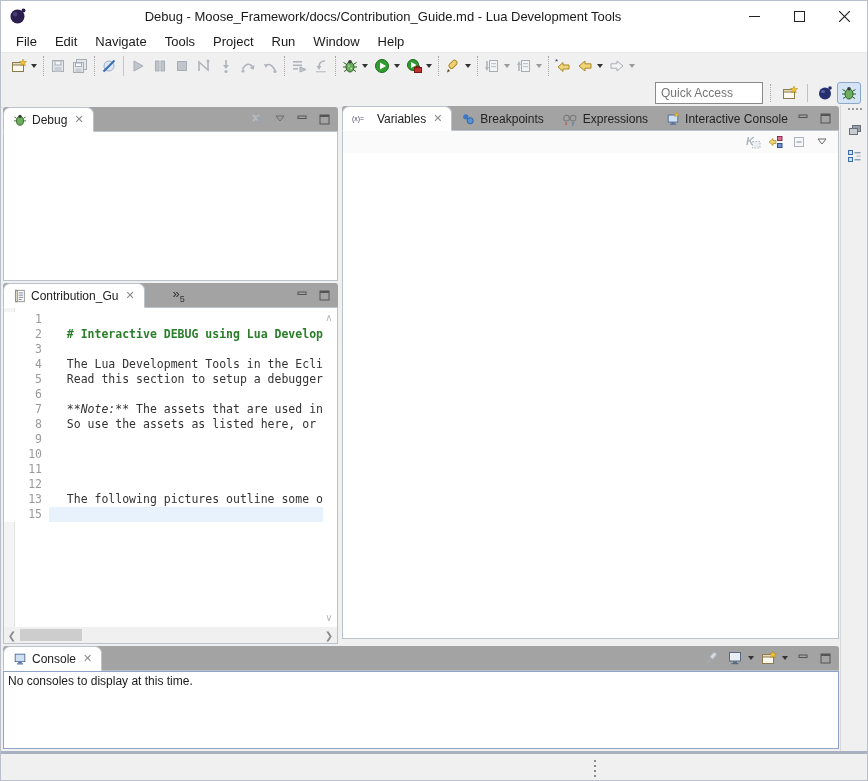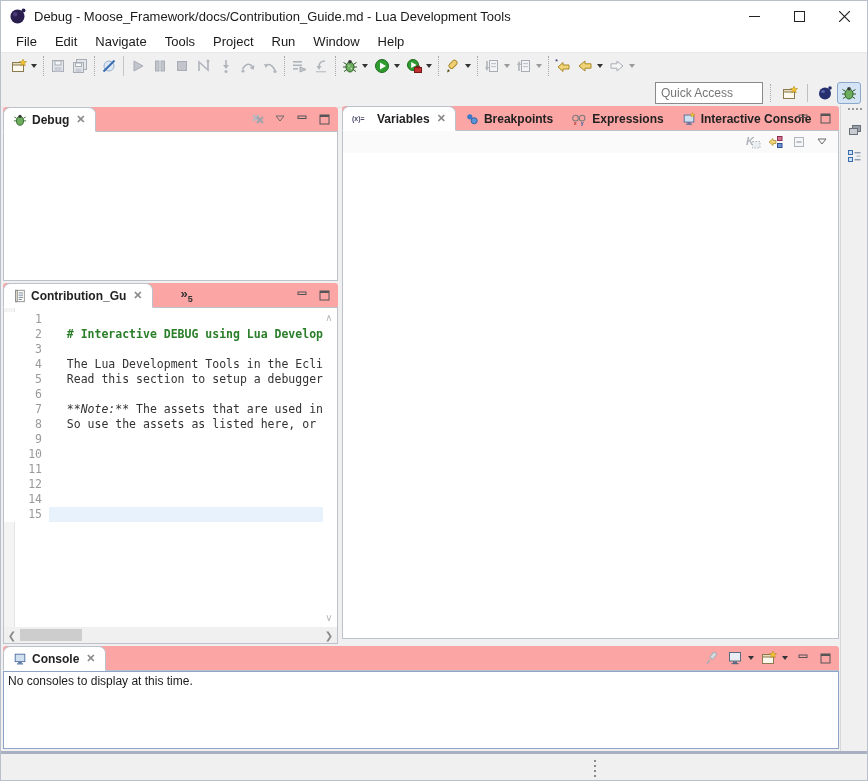--- a/index.html
+++ b/index.html
@@ -1,19 +1,19 @@
 <!DOCTYPE html>
 <html><head>
 <meta charset="utf-8">
 <style>
   html,body{margin:0;padding:0;}
   body{font-family:"Liberation Sans",sans-serif;background:#e8e8e8;}
   .window{position:relative;width:868px;height:781px;background:#f0f0f0;border:1px solid #b9c0cc;box-sizing:border-box;overflow:hidden;}
   
-  .titlebar{height:30px;background:#ffffff;display:flex;align-items:center;padding:0 0 0 8px;}
+  .titlebar{height:30px;background:#ffffff;display:flex;align-items:center;padding:0 0 0 8px;text-align:center;}
   .app-icon{width:18px;height:18px;margin-right:7px;}
   .title-text{font-size:13px;color:#1a1a1a;flex:1;white-space:nowrap;overflow:hidden;}
   .wincontrols{display:flex;height:30px;}
   .wbtn{width:45px;height:30px;display:flex;align-items:center;justify-content:center;color:#222;font-size:13px;}
   
   .menubar{height:21px;background:#ffffff;display:flex;align-items:center;padding-left:6px;border-bottom:1px solid #e8e8e8;}
   .menu-item{font-size:13px;color:#1a1a1a;padding:2px 9px;}
   
   .toolbar{height:26px;background:#f0f0f0;display:flex;align-items:center;padding-left:4px;}
   .tgroup{display:flex;align-items:center;padding:0 3px;border-left:1px dotted #a8a8a8;height:20px;}
@@ -24,21 +24,21 @@
   .dd.dis{border-top-color:#9a9a9a;}
   .toolbar2{height:28px;background:#f0f0f0;display:flex;align-items:center;justify-content:flex-end;padding-right:6px;border-bottom:1px solid #e2e2e2;}
   .qa-input{width:96px;height:18px;border:1px solid #8a8a8a;background:#fff;font-size:12px;color:#8b5cf6;padding:1px 5px;font-family:"Liberation Sans",sans-serif;}
   .persp-sep{width:1px;height:18px;background:#c0c0c0;margin:0 5px;}
   .persp-dots{border-left:1px dotted #a8a8a8;height:18px;margin:0 7px;}
   .pbtn{width:24px;height:22px;display:flex;align-items:center;justify-content:center;border-radius:3px;}
   .pbtn.sel{background:#d4e4f4;border:1px solid #89a8cc;box-sizing:border-box;}
   
   .main{position:absolute;top:104px;left:0;width:868px;height:646px;}
   .panel{position:absolute;background:#f0f0f0;}
-  .tabbar{height:24px;display:flex;align-items:flex-end;position:relative;border-bottom:1px solid #bcc2cc;background:#fca5a5;border-radius:3px 3px 0 0;font-weight:bold;}
+  .tabbar{height:24px;display:flex;align-items:flex-end;position:relative;border-bottom:1px solid #bcc2cc;background:#a3a3a3;border-radius:3px 3px 0 0;}
   .tab{display:flex;align-items:center;gap:5px;padding:0 9px;height:23px;font-size:12px;color:#222;position:relative;}
   .tab.active{background:#ffffff;border:1px solid #bcc2cc;border-bottom:1px solid #fff;border-radius:7px 7px 0 0;margin-bottom:-1px;z-index:2;}
   .tab .x{color:#8a8a8a;font-size:11px;margin-left:2px;}
   .tabbar-right{position:absolute;right:4px;top:0;height:24px;display:flex;align-items:center;gap:2px;}
   .vbtn{width:20px;height:18px;display:flex;align-items:center;justify-content:center;}
   .panel-body{background:#ffffff;border:1px solid #bcc2cc;border-top:none;box-sizing:border-box;position:relative;}
   
   .ed-body{background:#fff;border:1px solid #bcc2cc;border-top:none;box-sizing:border-box;position:relative;overflow:hidden;}
   .ed-scroll{position:absolute;top:0;left:0;right:14px;bottom:16px;overflow:hidden;}
   .cl{display:flex;height:15px;line-height:15px;font-family:"DejaVu Sans Mono","Liberation Mono",monospace;font-size:11.5px;white-space:pre;}
@@ -394,21 +394,21 @@
               <div class="cl"><span class="ln">3</span><span class="lt"></span></div>
               <div class="cl"><span class="ln">4</span><span class="lt"><span>The Lua Development Tools in the Ecli</span></span></div>
               <div class="cl"><span class="ln">5</span><span class="lt"><span>Read this section to setup a debugger</span></span></div>
               <div class="cl"><span class="ln">6</span><span class="lt"></span></div>
               <div class="cl"><span class="ln">7</span><span class="lt"><span class="italic">**Note:**</span><span> The assets that are used in</span></span></div>
               <div class="cl"><span class="ln">8</span><span class="lt"><span>So use the assets as listed here, or </span></span></div>
               <div class="cl"><span class="ln">9</span><span class="lt"></span></div>
               <div class="cl"><span class="ln">10</span><span class="lt"></span></div>
               <div class="cl"><span class="ln">11</span></div>
               <div class="cl"><span class="ln">12</span><span class="lt"></span></div>
-              <div class="cl"><span class="ln">14</span><span class="lt"></span></div>
+              <div class="cl"><span class="ln">13</span><span class="lt"><span>The following pictures outline some o</span></span></div>
               <div class="cl cur"><span class="ln">15</span><span class="lt"></span></div>
             </div>
         </div>
         <span class="vchev" style="top:4px;">∧</span>
         <span class="vchev" style="bottom:20px;">∨</span>
         <div class="hscroll">
           <span class="harrow">❮</span>
           <div class="hthumb"></div>
           <span class="harrow" style="position:absolute;right:0;">❯</span>
         </div>

